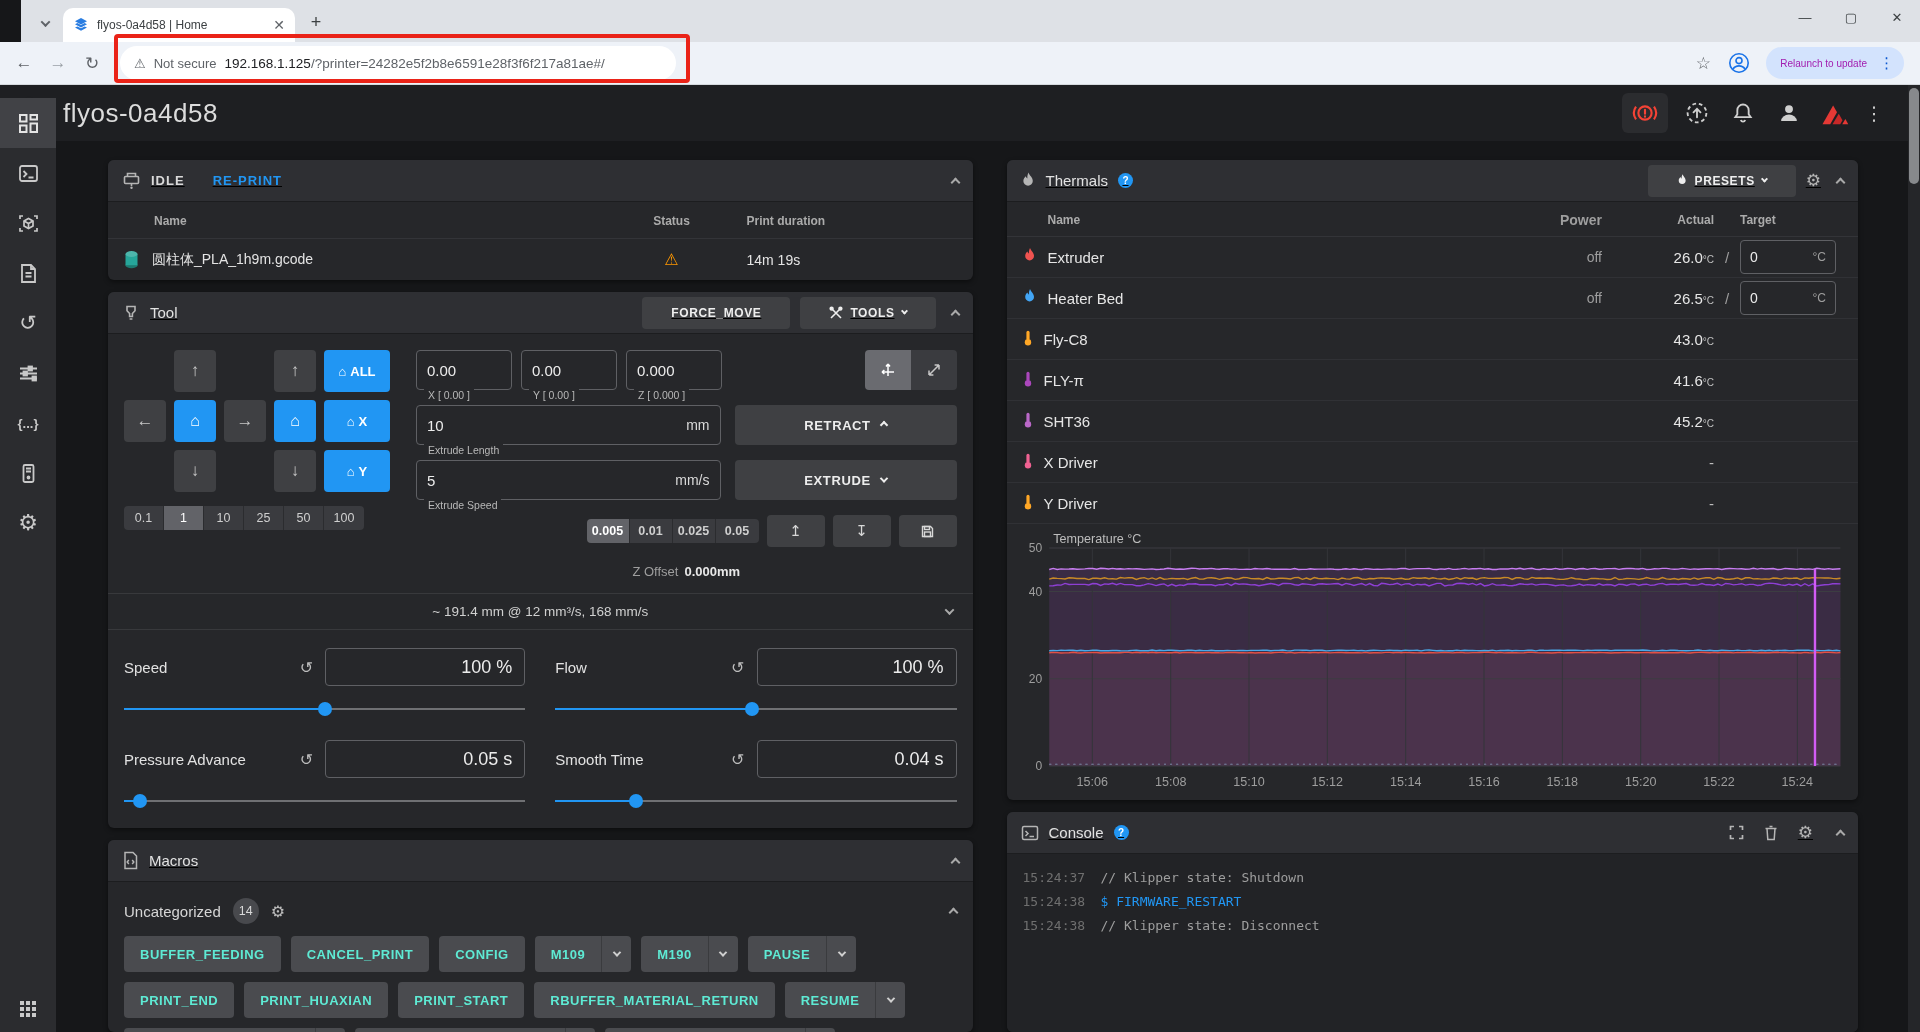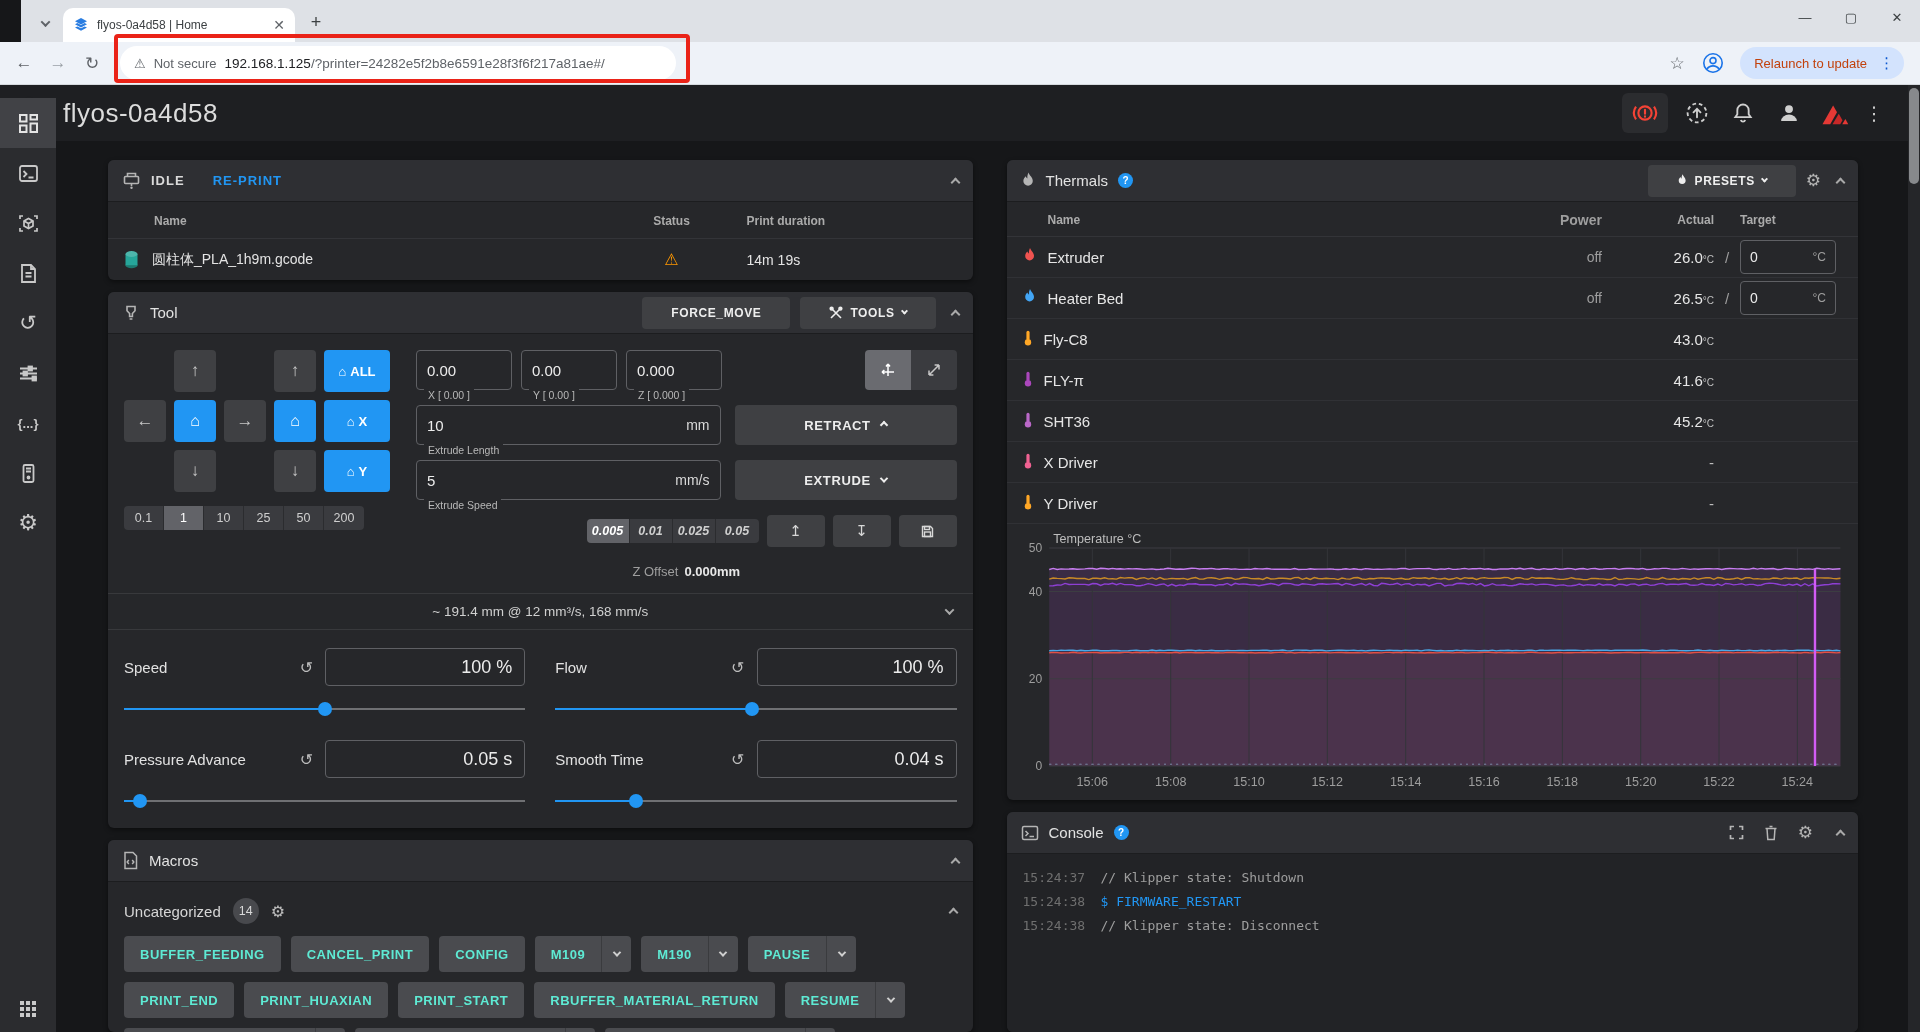--- a/index.html
+++ b/index.html
@@ -18,21 +18,21 @@
   .toolbar { height:43px; background:#eef2f8; display:flex; align-items:center; padding:0 10px; gap:6px; border-bottom:1px solid #d5d9de; }
   .nav-btn { width:28px; height:28px; display:flex; align-items:center; justify-content:center; font-size:17px; color:#5f6368; }
   .nav-btn.dis { color:#9aa0a6; }
   .omnibox { width:556px; height:34px; background:#fff; border-radius:17px; display:flex; align-items:center; padding:0 14px; gap:8px; margin-left:8px; }
   .ob-warn { color:#5f6368; font-size:13px; }
   .ob-sec { color:#5f6368; font-size:13px; white-space:nowrap; }
   .ob-url { font-size:13.5px; color:#202124; white-space:nowrap; overflow:hidden; }
   .tb-spacer { flex:1; }
   .tb-ic { width:30px; height:30px; display:flex; align-items:center; justify-content:center; color:#5f6368; font-size:17px; }
   .relaunch { height:32px; background:#d3e3fd; border-radius:16px; display:flex; align-items:center; padding:0 6px 0 14px; margin:0 6px; gap:8px; }
-  .relaunch span { font-size:13px; color:#c2410c; }
+  .relaunch span { font-size:10px; color:#a21caf; }
   .relaunch .dots { color:#0b57d0; font-size:15px; padding:0 4px; }
   .red-box { position:absolute; left:114px; top:34px; width:576px; height:49px; border:4px solid #ea2318; border-radius:4px; z-index:9; pointer-events:none; }
 
   
   .appbar { height:56px; background:#1e1f22; display:flex; align-items:center; padding:0 20px 0 11px; gap:16px; }
   .app-title { font-size:26px; color:#dcdcdc; letter-spacing:0.5px; }
   .ab-spacer { flex:1; }
   .ab-actions { display:flex; align-items:center; gap:12px; margin-right:16px; }
   .estop { width:46px; height:40px; background:#2b2c2f; border-radius:6px; display:flex; align-items:center; justify-content:center; }
   .ab-ic { width:34px; height:34px; display:flex; align-items:center; justify-content:center; color:#cfcfcf; }
@@ -44,21 +44,21 @@
   .sb-item.active { background:#414246; }
   .sb-txt { font-size:18px; color:#c9c9c9; }
   .sb-bottom { position:absolute; bottom:14px; left:0; width:56px; display:flex; justify-content:center; color:#c9c9c9; }
 
   
   .content { position:absolute; left:56px; top:141px; right:0; bottom:0; padding:19px 62px 0 52px; display:flex; gap:34px; overflow:hidden; }
   .colL { width:49.4%; display:flex; flex-direction:column; gap:12px; height:100%; }
   .colR { flex:1; display:flex; flex-direction:column; gap:12px; height:100%; }
   .panel { background:#26272a; border-radius:6px; box-shadow:0 2px 5px rgba(0,0,0,.45); display:flex; flex-direction:column; overflow:hidden; flex-shrink:0; }
   .panel.grow { flex:1; min-height:0; }
-  .phd { height:42px; background:#2e2f33; display:flex; align-items:center; padding:0 14px; gap:10px; border-bottom:1px solid #1c1d1f; flex-shrink:0; }
+  .phd { height:42px; background:#2e2f33; display:flex; align-items:center; padding:0 14px; gap:10px; border-bottom:1px solid #1c1d1f; flex-shrink:0;text-decoration:underline; }
   .phd-title { font-size:15px; color:#e2e2e2; }
   .phd-spacer { flex:1; }
   .chv { display:inline-block; width:7px; height:7px; border-right:2px solid currentColor; border-bottom:2px solid currentColor; }
   .chv-up { transform:rotate(-135deg); }
   .chv-down { transform:rotate(45deg) translate(-1px,-1px); }
   .phd-chv { color:#a9a9a9; margin-left:6px; }
   .help-badge { width:15px; height:15px; border-radius:50%; background:#2196f3; color:#fff; font-size:10px; font-weight:bold; display:flex; align-items:center; justify-content:center; }
   .gbtn { height:32px; background:#3f4043; border-radius:4px; color:#eee; font-size:12px; font-weight:bold; letter-spacing:.6px; display:flex; align-items:center; justify-content:flex-end; padding:0 29px; gap:7px; }
   .picon { color:#b5b5b5; display:flex; }
 
@@ -90,21 +90,21 @@
   .fvalue { font-size:15px; color:#ececec; }
   .fsuffix { margin-left:auto; color:#dadada; font-size:14px; }
   .posf { width:96px; }
   .toggle2 { margin-left:auto; display:flex; border-radius:4px; overflow:hidden; }
   .tg { width:46px; height:40px; background:#3a3b3f; display:flex; align-items:center; justify-content:center; color:#e8e8e8; }
   .tg.sel { background:#6a6b70; }
   .exrow { display:flex; gap:14px; }
   .exrow .field { flex:1; }
   .bigbtn { width:222px; height:40px; background:#3f4043; border-radius:4px; color:#ededed; font-size:13px; font-weight:bold; letter-spacing:.6px; display:flex; align-items:center; justify-content:center; gap:10px; }
   .zrow { display:flex; justify-content:flex-end; gap:8px; align-items:center; }
-  .zsteps { display:flex; border-radius:4px; overflow:hidden;font-style:italic; }
+  .zsteps { display:flex; border-radius:4px; overflow:hidden; }
   .zsteps .step { width:43px; font-weight:bold; }
   .zbtn { width:58px; height:32px; background:#3f4043; border-radius:4px; display:flex; align-items:center; justify-content:center; color:#d8d8d8; font-size:15px; }
   .zoffset { text-align:center; font-size:13px; color:#9e9e9e; padding:2px 0 8px; }
   .zoffset b { color:#e8e8e8; margin-left:6px; }
   .statsbar { border-top:1px solid #38393c; border-bottom:1px solid #38393c; height:37px; display:flex; align-items:center; justify-content:center; position:relative; color:#d0d0d0; font-size:13.5px; }
   .statsbar .chv { position:absolute; right:20px; color:#a9a9a9; }
   .sliders { padding:18px 16px 20px; display:grid; grid-template-columns:1fr 1fr; column-gap:30px; row-gap:24px; }
   .sctl { }
   .sctl-row { display:flex; align-items:center; gap:12px; }
   .sctl-label { font-size:15px; color:#e2e2e2; }
@@ -407,21 +407,21 @@
                   <span>⌂</span>
                   <span>Y</span>
                 </div>
             </div>
             <div class="steps-row" id="move-steps">
                 <div class="step">0.1</div>
                 <div class="step sel">1</div>
                 <div class="step">10</div>
                 <div class="step">25</div>
                 <div class="step">50</div>
-                <div class="step">200</div>
+                <div class="step">100</div>
               </div>
           </div>
 
           <div class="tool-right">
             <div class="fldrow">
               <div class="field posf">
                 <span class="flabel">X [ 0.00 ]</span>
                 <span class="fvalue">0.00</span>
               </div>
               <div class="field posf">

